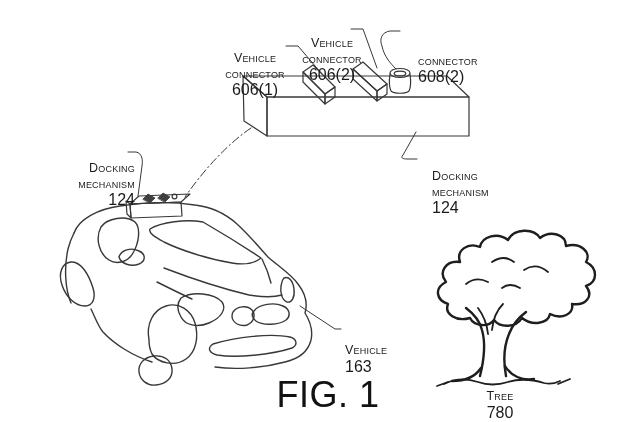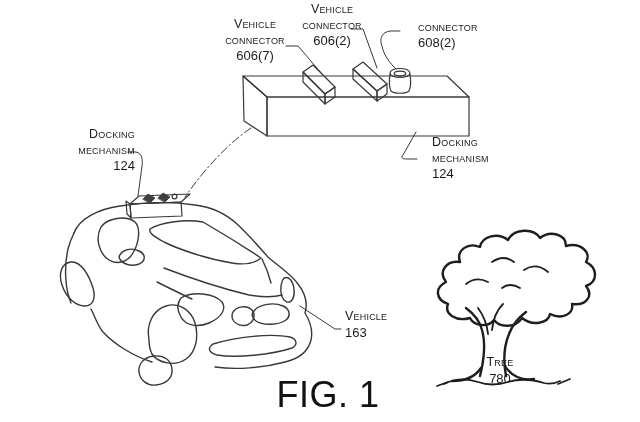--- a/index.html
+++ b/index.html
@@ -10,22 +10,23 @@
   #drawing{position:absolute;left:0;top:0;}
   .lbl{
     position:absolute;
     font-family:"Liberation Sans",sans-serif;
     font-variant:small-caps;
     font-size:12.5px;
     line-height:15.5px;
     letter-spacing:.2px;
     color:#1b1b1b;
     white-space:nowrap;
+    margin-top:34px;
   }
-  .lbl .num{font-variant:normal;font-size:13px;letter-spacing:0;}
+  .lbl .num{font-variant:normal;font-size:16px;letter-spacing:0;}
   .center{text-align:center;}
   .right{text-align:right;}
   #fig-caption{
     position:absolute;
     font-family:"Liberation Sans",sans-serif;
     font-size:36px;
     letter-spacing:.5px;
     color:#121212;
     text-align:center;
   }
@@ -114,21 +115,21 @@
       <path d="M 505,366 C 511,376 522,381 534,379"></path>
       <path stroke-width="1.8" d="M 444,384 Q 460,376 478,382 Q 492,387 508,382 Q 524,377 544,383 Q 552,385 560,381"></path>
       <path stroke-width="1.8" d="M 437,386 L 448,382"></path>
       <path stroke-width="1.8" d="M 558,384 L 570,379"></path>
     </g>
   </svg>
 
   <div class="lbl center" style="left:222px;top:17px;width:66px;">
     <span>Vehicle</span><br>
     <span>connector</span><br>
-    <span class="num">606(7)</span>
+    <span class="num">606(1)</span>
   </div>
 
   <div class="lbl center" style="left:299px;top:2px;width:66px;">
     <span>Vehicle</span><br>
     <span>connector</span><br>
     <span class="num">606(2)</span>
   </div>
 
   <div class="lbl" style="left:418px;top:4px;">
     <br>

